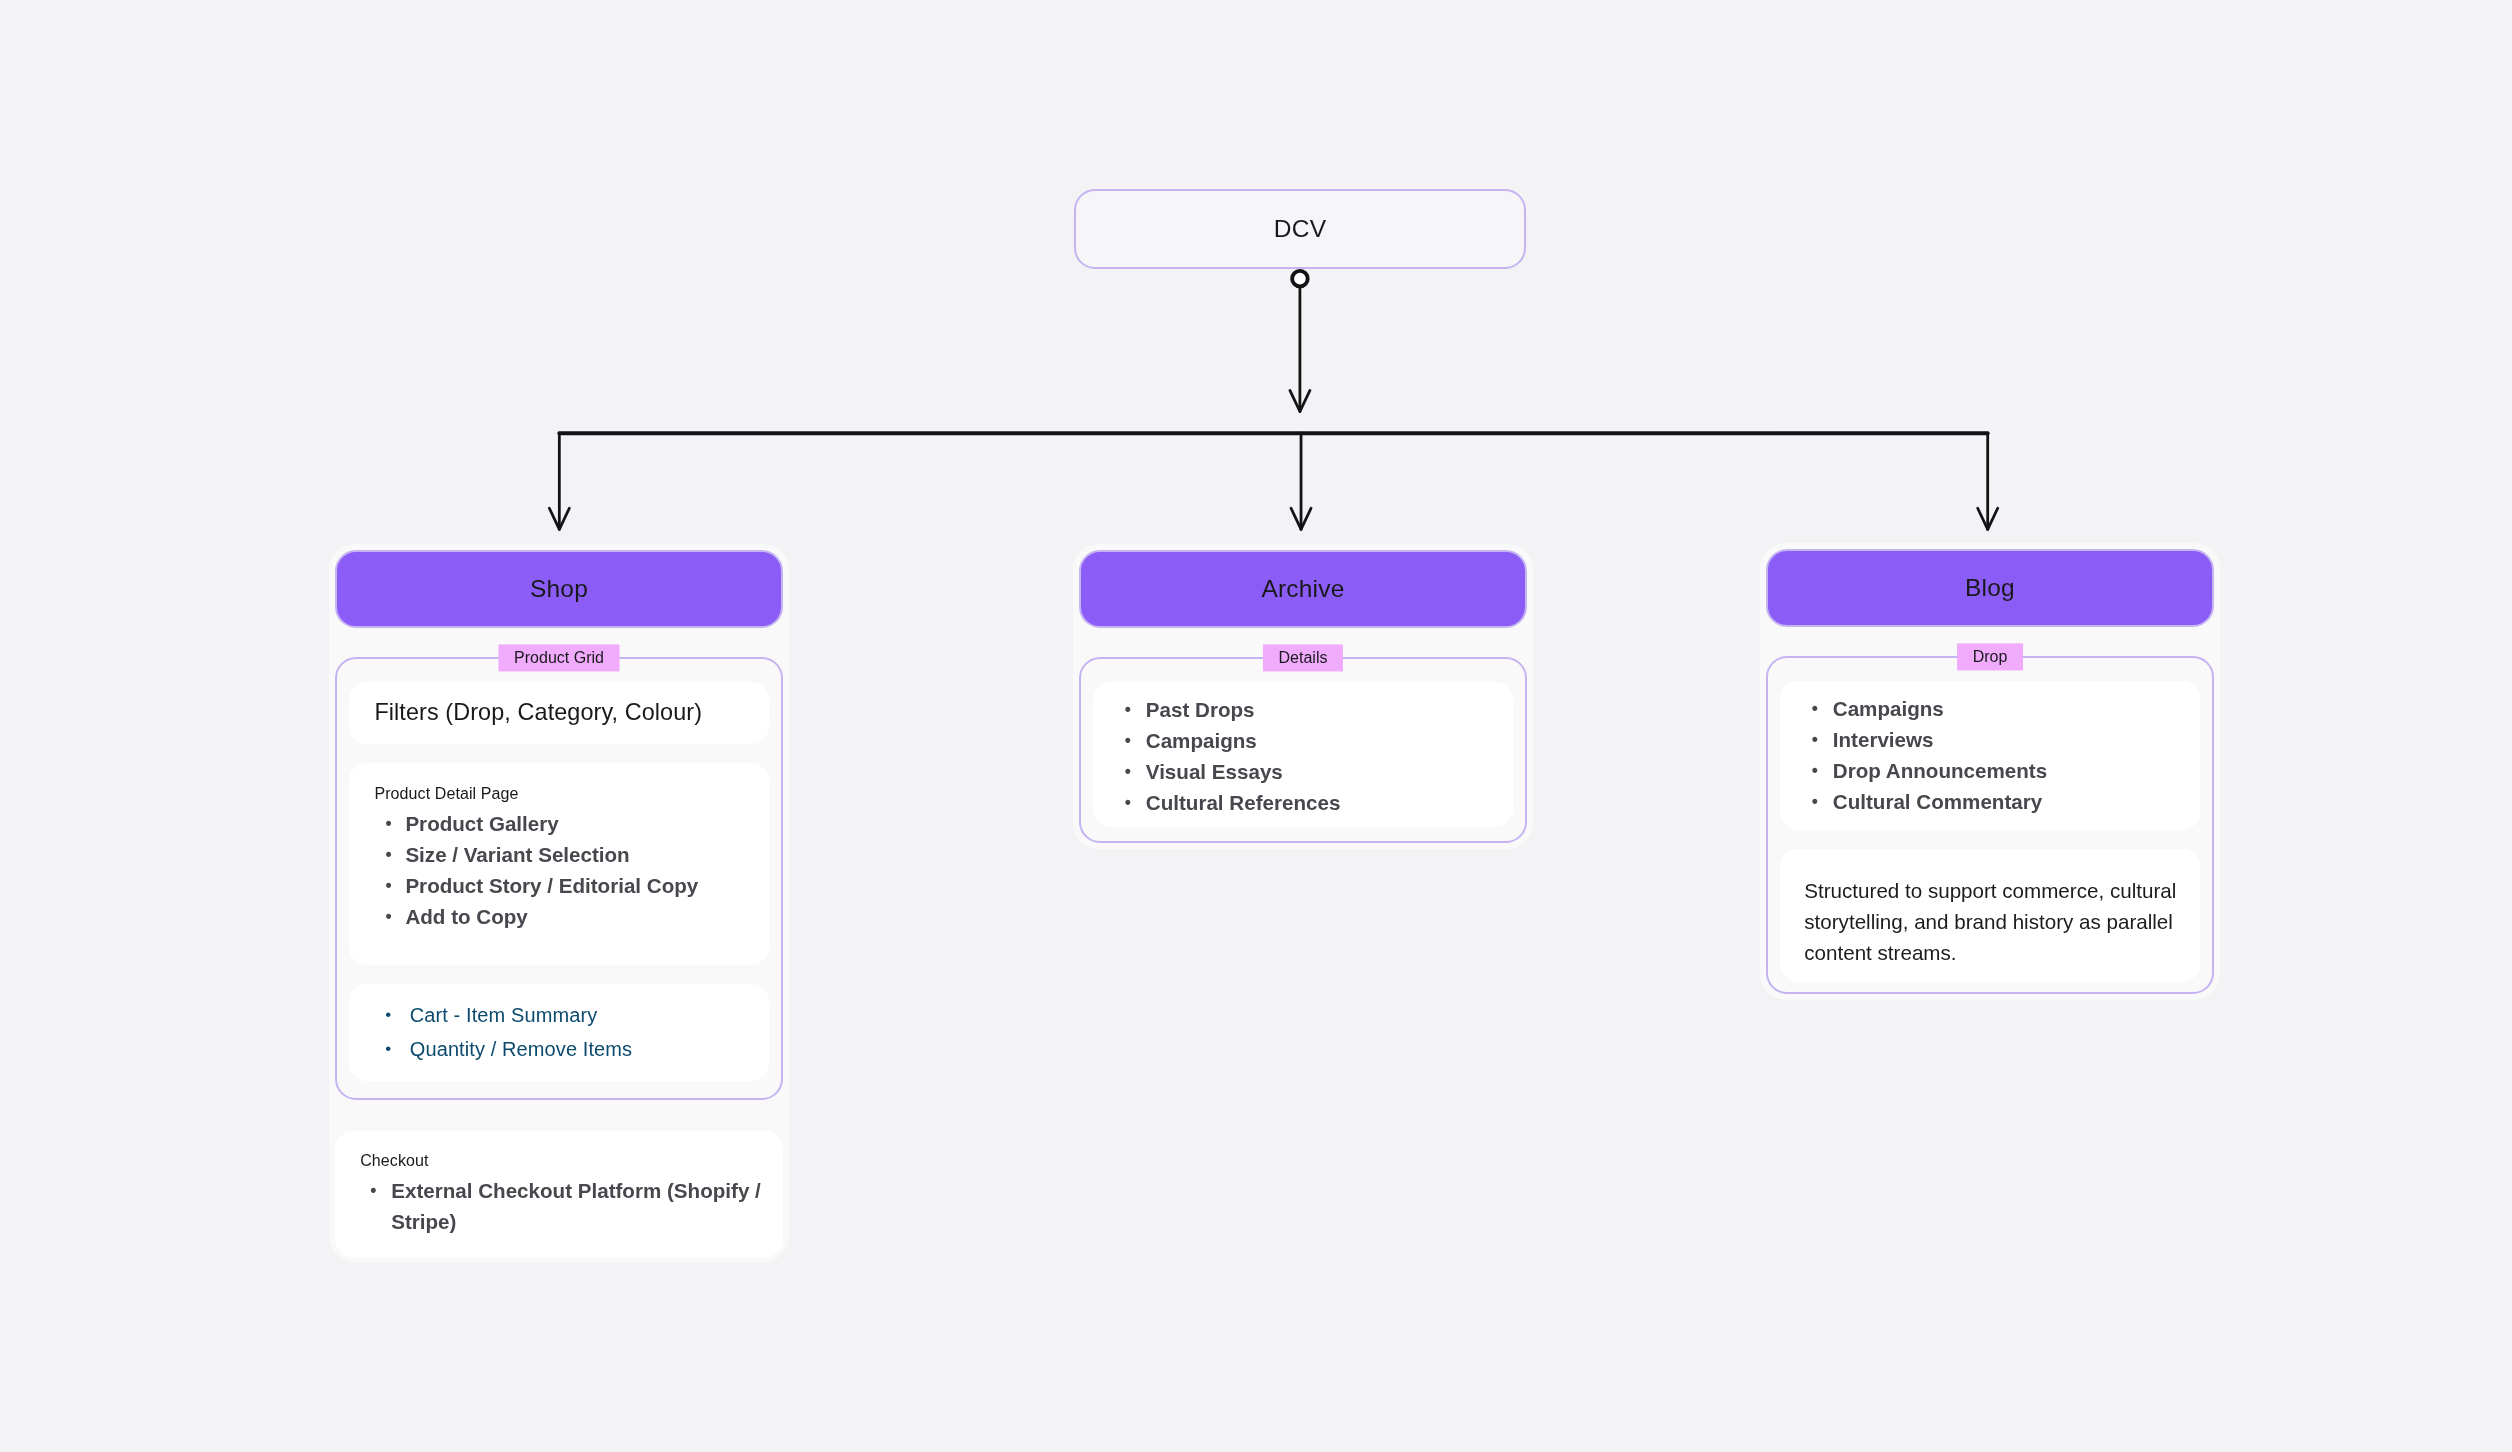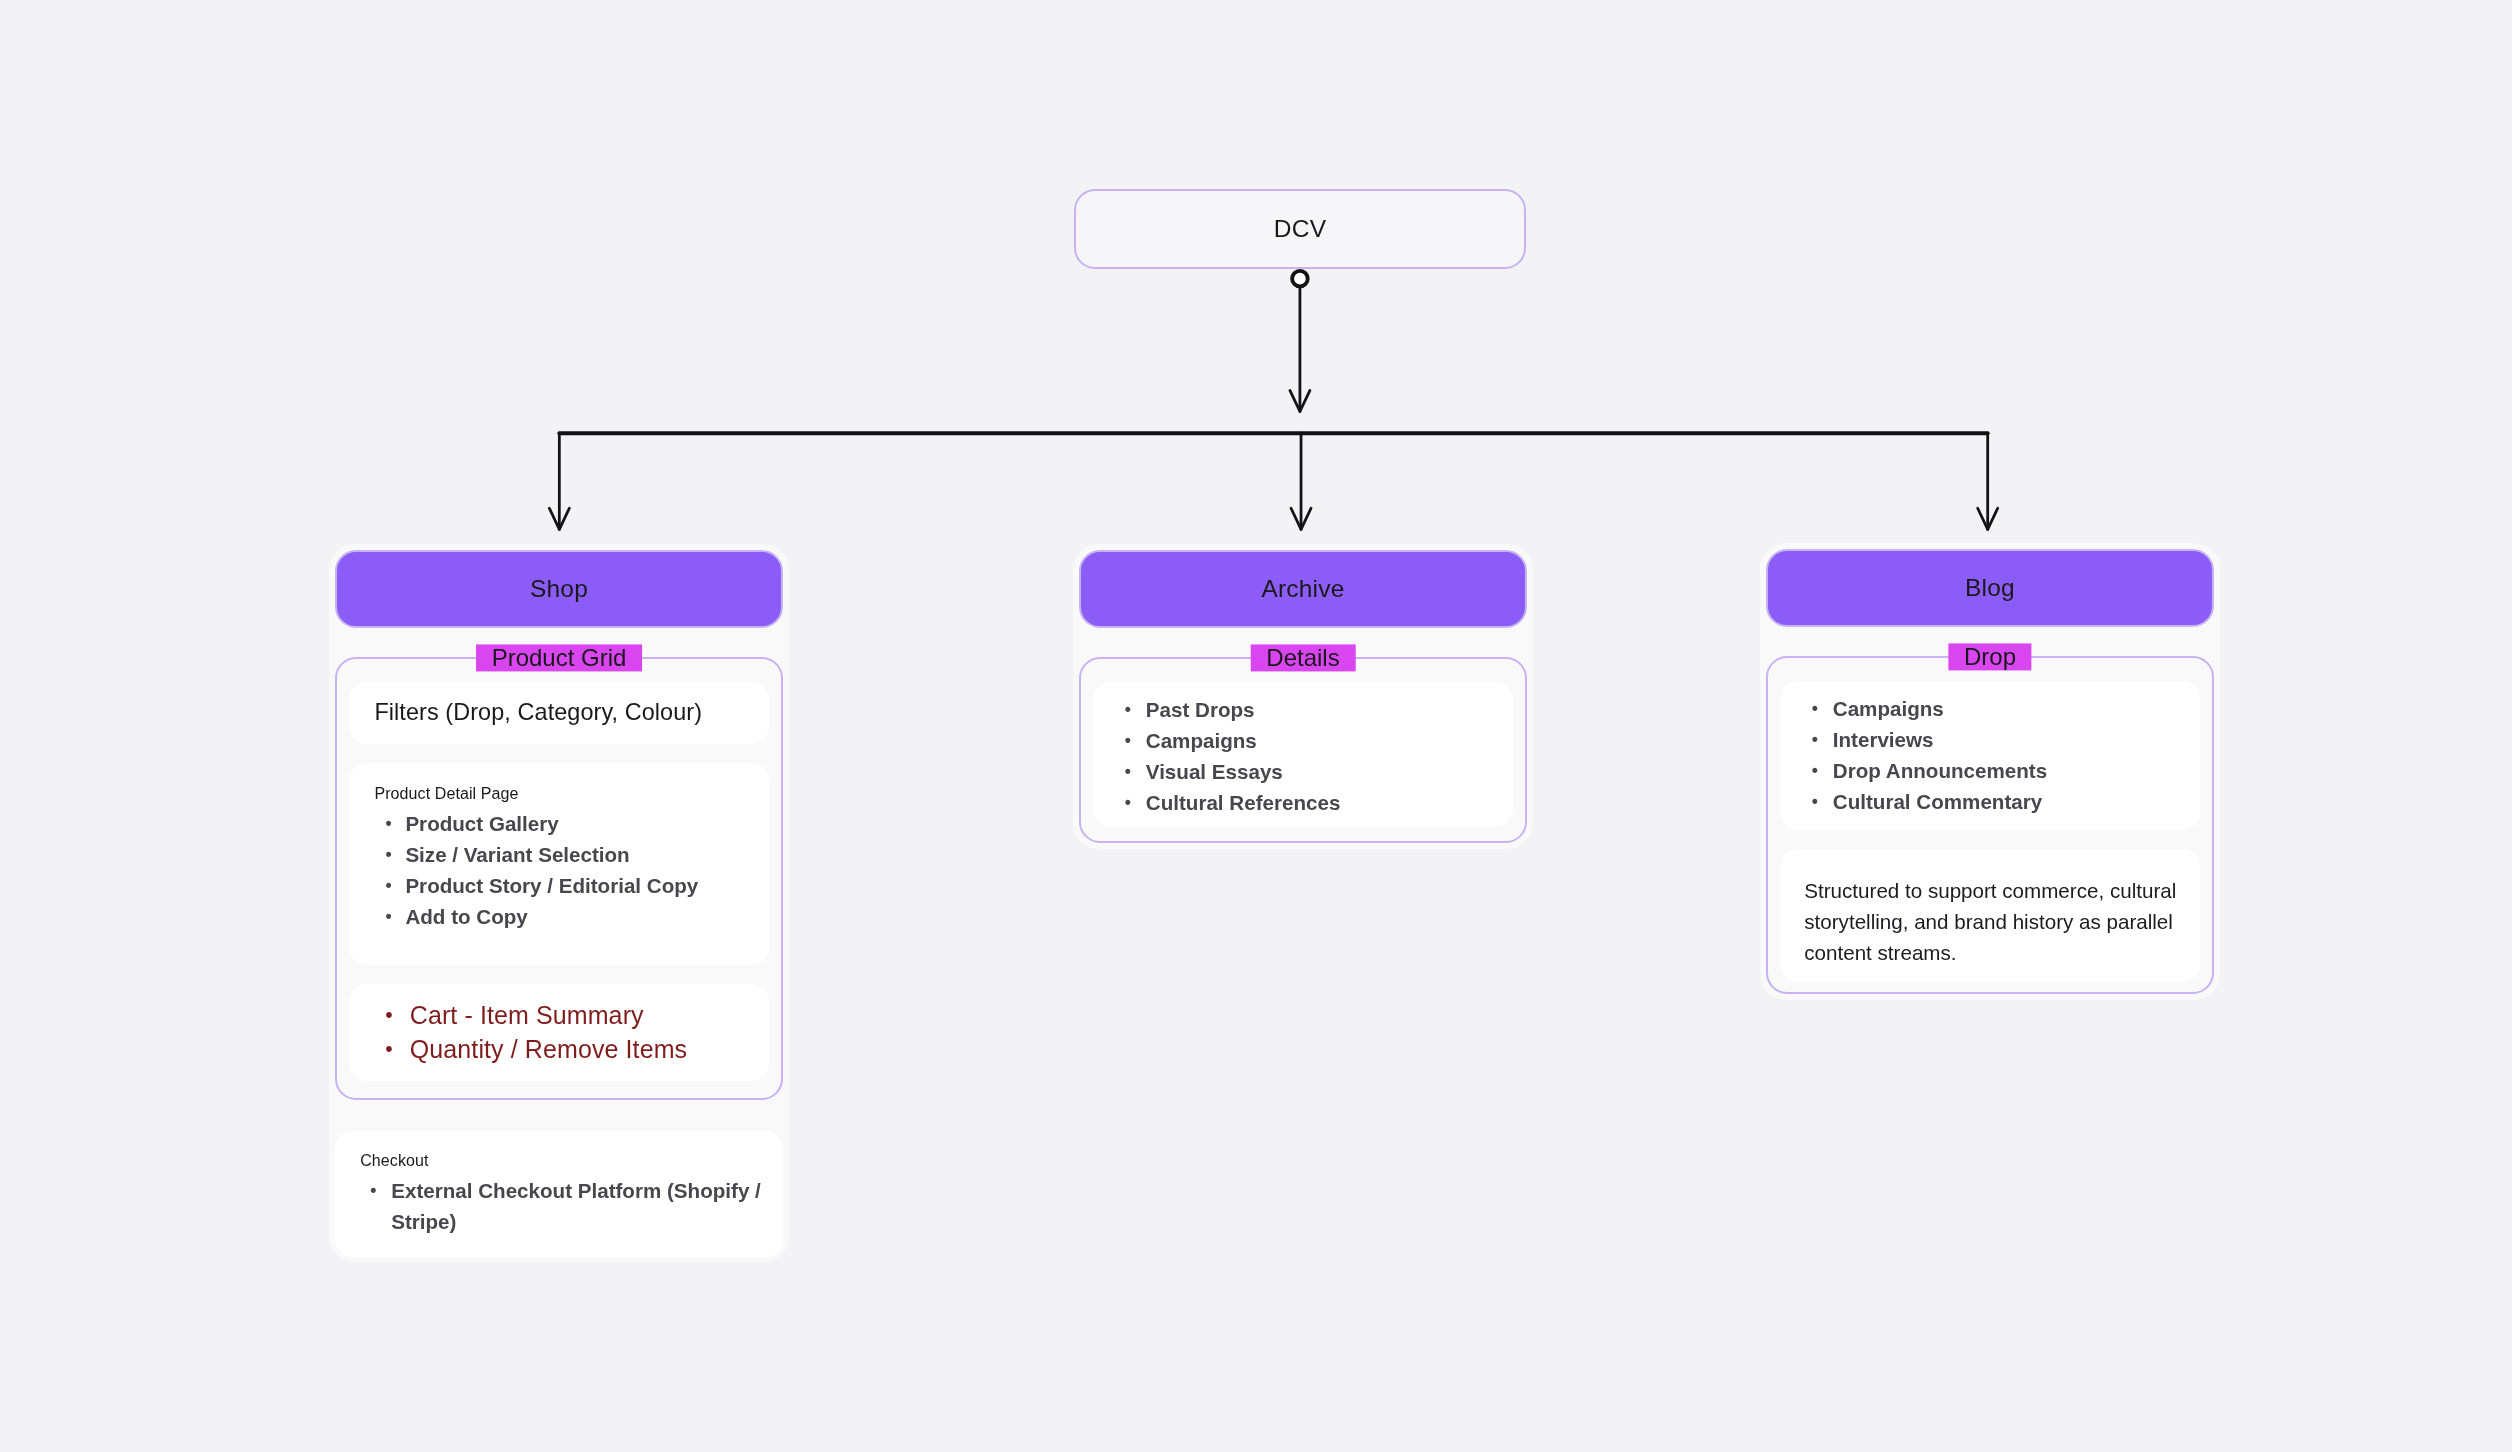--- a/index.html
+++ b/index.html
@@ -57,23 +57,23 @@
     box-sizing: border-box;
     margin-top: 29px;
     border: 2.2px solid #c5b3f2;
     border-radius: 21px;
     padding: 23.4px 12.2px 16.7px 12.2px;
   }
   .group-legend {
     position: absolute;
     top: 0; left: 50%;
     transform: translate(-50%, -54%);
-    background: #d946ef;
+    background: #f0abfc;
     padding: 0 15.6px;
-    font-size: 24px; font-weight: 500;
+    font-size: 16px; font-weight: 500;
     white-space: nowrap;
     line-height: 27px;
   }
   .card {
     box-sizing: border-box;
     background: #ffffff;
     border-radius: 18px;
   }
   .card + .card { margin-top: 19px; }
   .card-title {
@@ -133,23 +133,23 @@
     font-weight: bold;
   }
   ul.bullets li { position: relative; }
   ul.bullets li::before {
     content: "\2022";
     position: absolute;
     top: 0;
     font-size: 0.85em;
   }
   ul.bullets-lg {
-    font-size: 25px;
+    font-size: 20px;
     line-height: 34px;
-    color: #7f1d1d;
+    color: #0c4a6e;
     font-weight: 500;
     letter-spacing: 0.1px;
   }
   
   .ind-a li { padding-left: 53px; }
   .ind-a li::before { left: 32px; }
   .ind-b li { padding-left: 31px; }
   .ind-b li::before { left: 11px; }
   .ind-c li { padding-left: 39px; }
   .ind-c li::before { left: 14.5px; }

